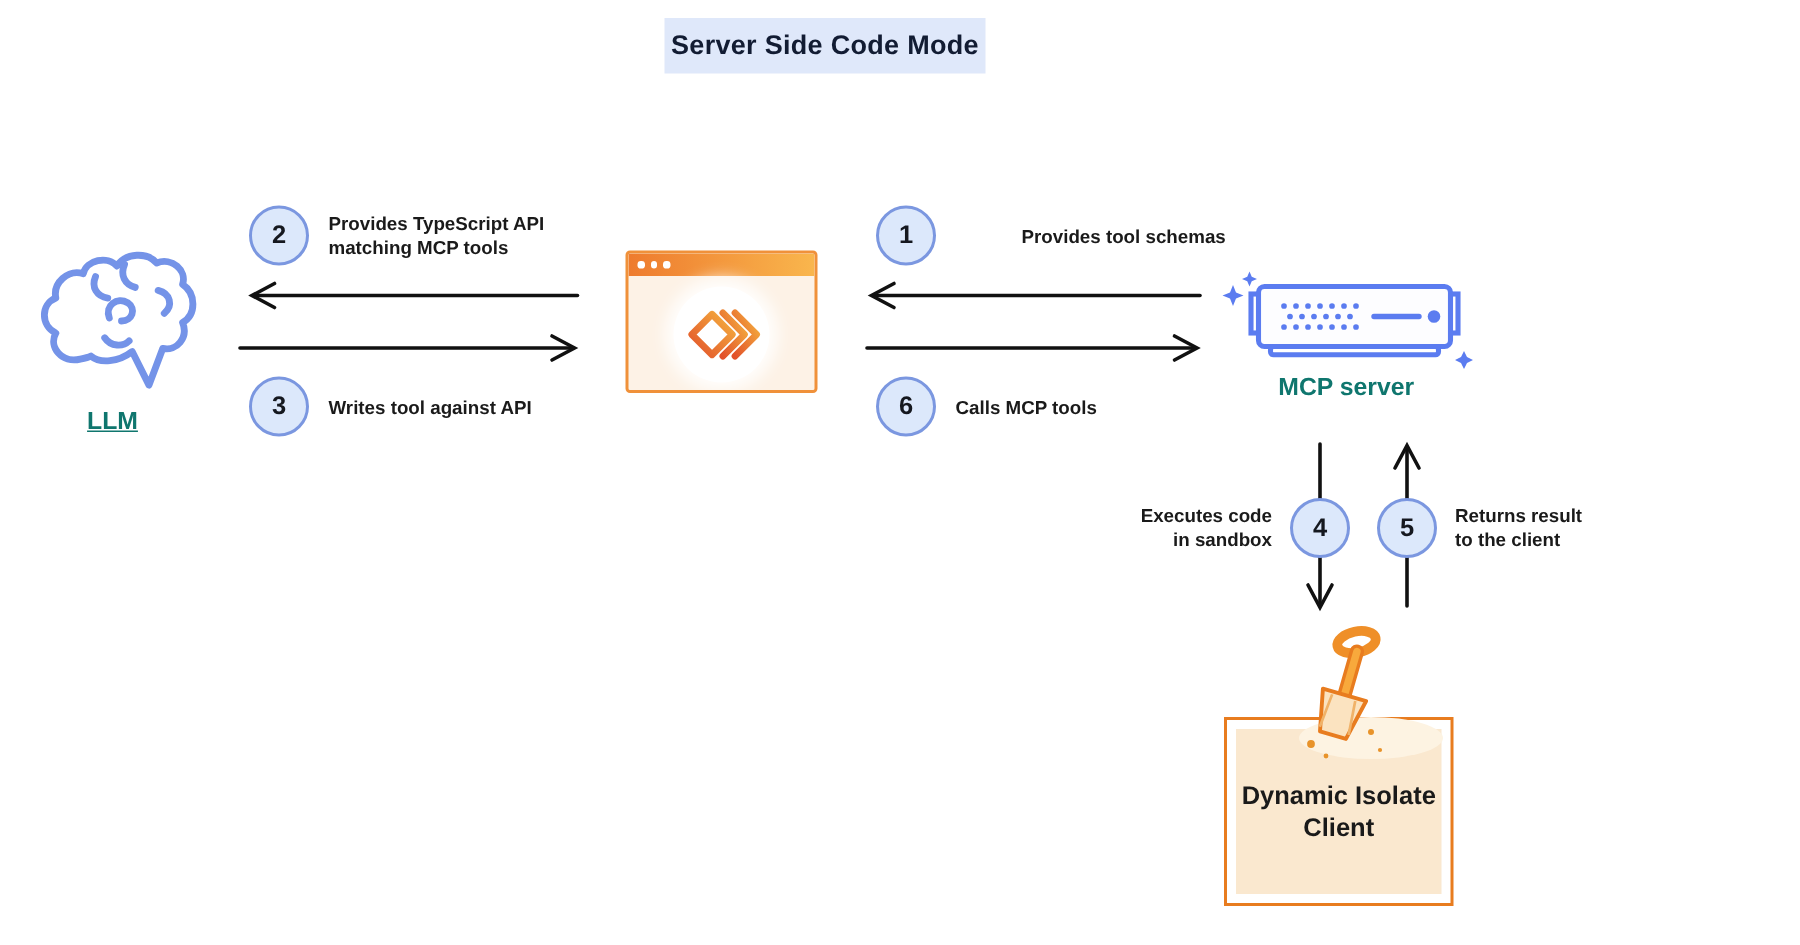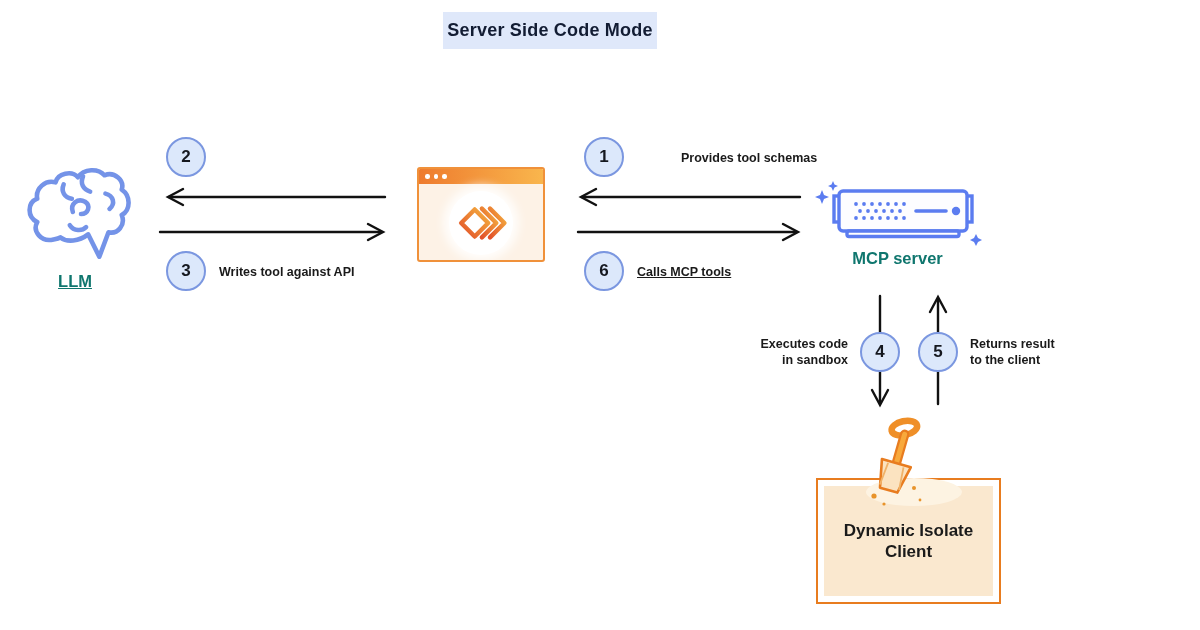--- a/index.html
+++ b/index.html
@@ -40,21 +40,21 @@
   }
   .win-dot { width:4.5px; height:4.5px; border-radius:50%; background:#ffffff; }
   .agent-body { position:relative; height:78px; display:flex; align-items:center; justify-content:center; }
   .agent-logo-circle {
     width:64px; height:64px; border-radius:50%; background:#ffffff;
     display:flex; align-items:center; justify-content:center;
     box-shadow:0 0 10px 6px rgba(255,255,255,.85);
   }
   
   .sandbox-box {
-    position:absolute; left:816px; top:478px; width:185px; height:126px;
+    position:absolute; left:816px; top:478px; width:153px; height:126px;
     background:#ffffff; border:2.5px solid #e87c1f; z-index:2;
   }
   .sandbox-inner {
     position:absolute; left:6px; top:6px; right:6px; bottom:6px;
     background:#fae8cf; display:flex; flex-direction:column;
     align-items:center; justify-content:center;
   }
   .sandbox-label { font-size:17px; font-weight:bold; color:#1a1a1a; line-height:21px; text-align:center; }
   .sand-mound {
     position:absolute; left:42px; top:-8px; width:96px; height:28px;
@@ -199,32 +199,36 @@
   <div class="step-circle" style="left:918px; top:332px;">
       <span>5</span>
     </div>
   <div class="step-circle" style="left:584px; top:251px;">
       <span>6</span>
     </div>
 
   <div class="step-label" style="left:637px; top:150px;margin-left:44px;">
     <div>Provides tool schemas</div>
   </div>
+  <div class="step-label" style="left:219px; top:141px;">
+    <div>Provides TypeScript API</div>
+    <div>matching MCP tools</div>
+  </div>
   <div class="step-label" style="left:219px; top:264px;">
     <div>Writes tool against API</div>
   </div>
   <div class="step-label" style="right:352px; top:336px; text-align:right;">
     <div>Executes code</div>
     <div>in sandbox</div>
   </div>
   <div class="step-label" style="left:970px; top:336px;">
     <div>Returns result</div>
     <div>to the client</div>
   </div>
-  <div class="step-label" style="left:637px; top:264px;text-decoration:underline;">
+  <div class="step-label" style="left:637px; top:264px;">
     <div>Calls MCP tools</div>
   </div>
 
   <div class="sandbox-box">
     <div class="sandbox-inner">
       <div class="sand-mound"></div>
       <div class="sandbox-label">
         <div>Dynamic Isolate</div>
         <div>Client</div>
       </div>

